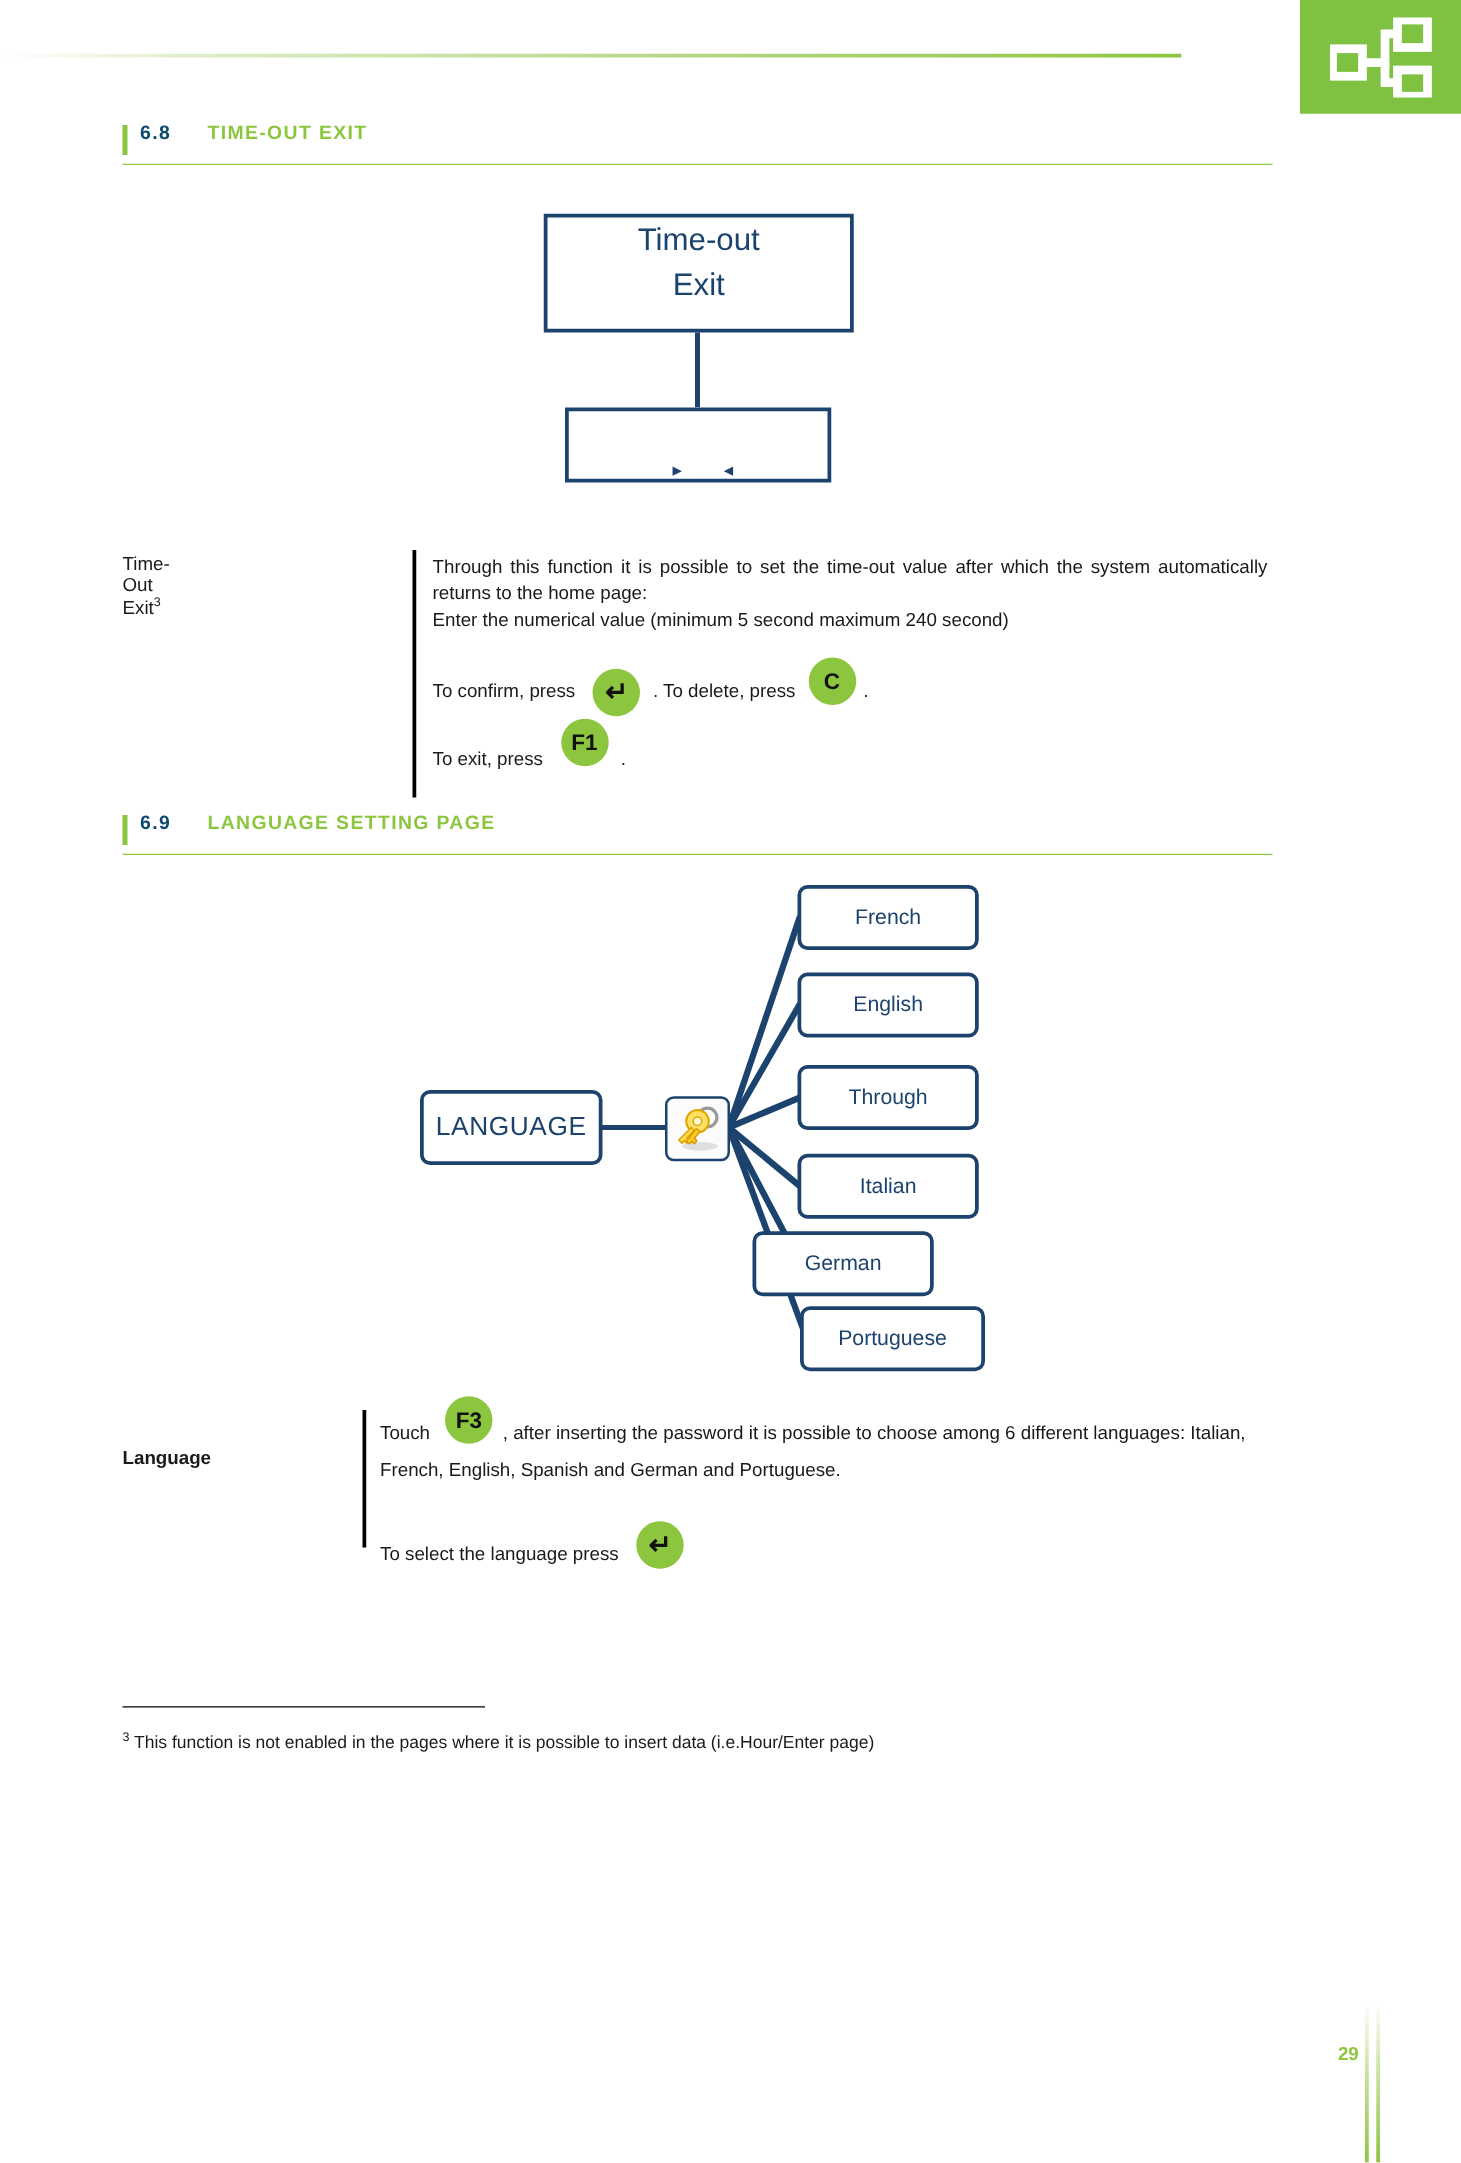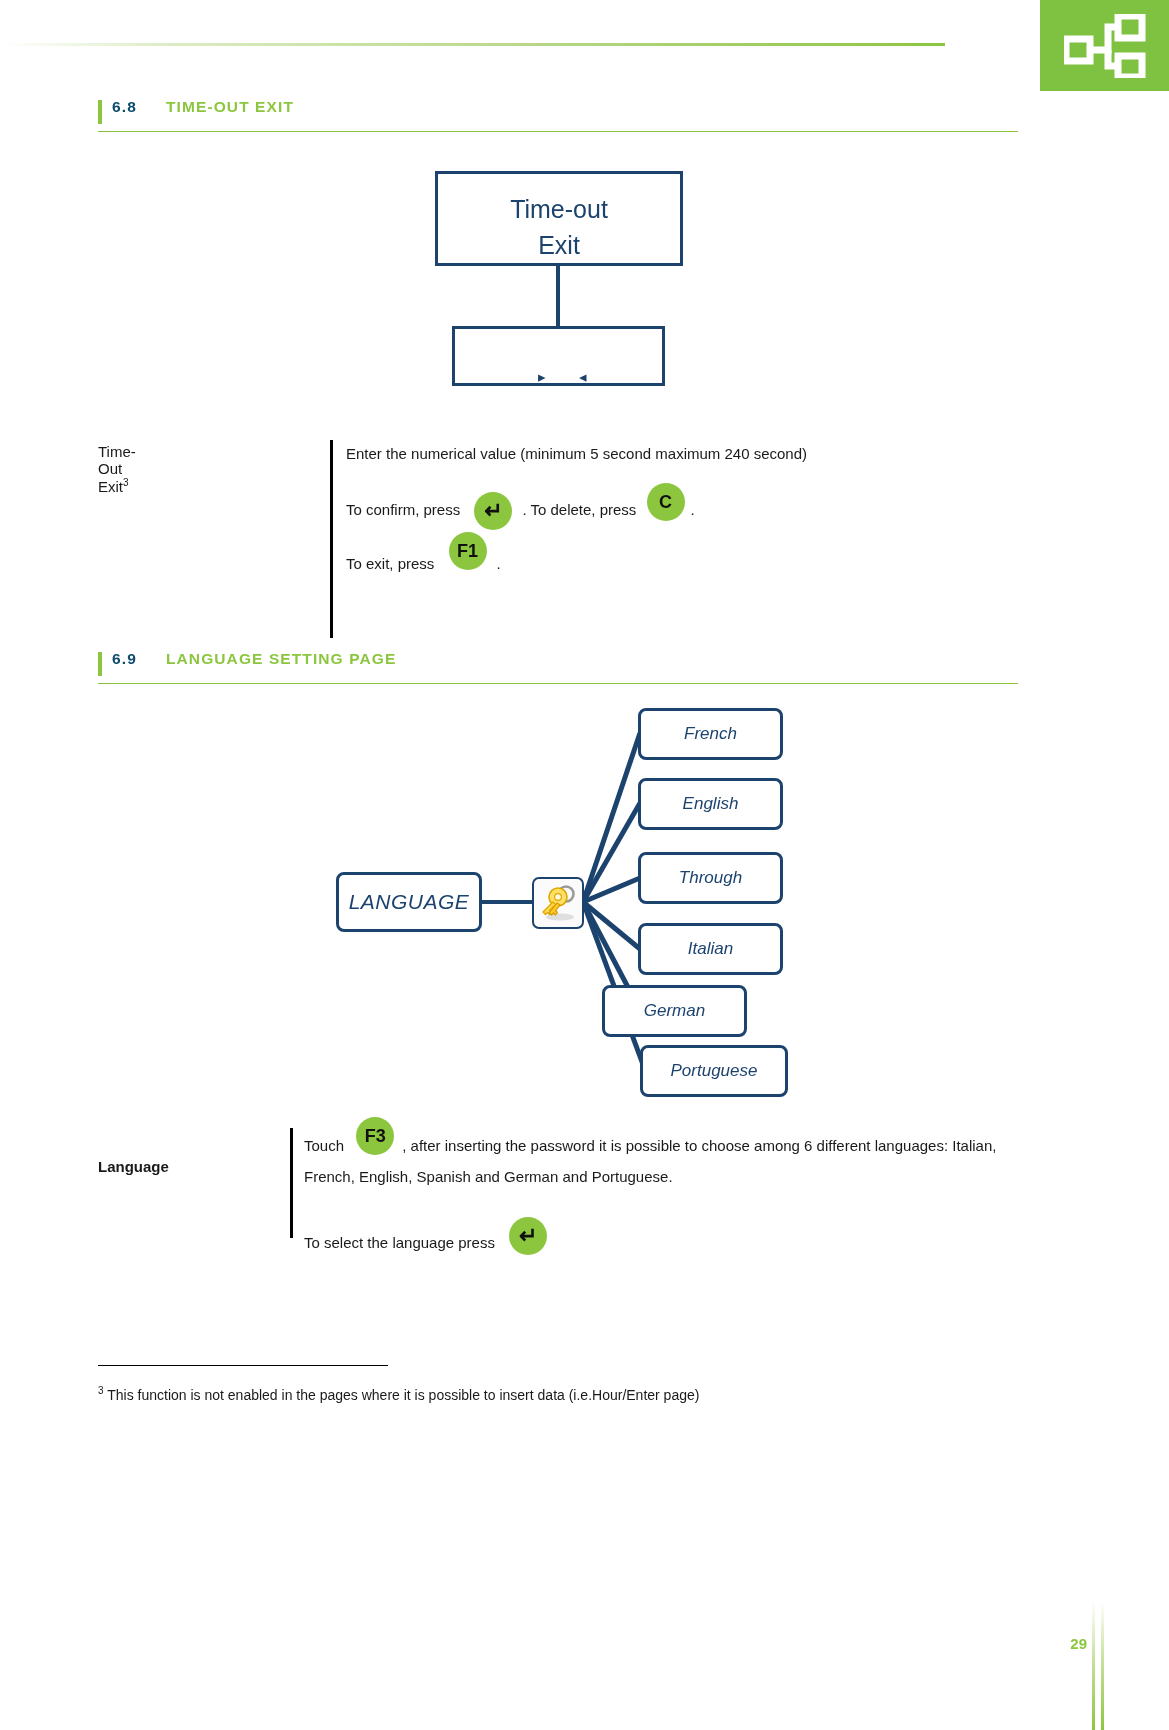--- a/index.html
+++ b/index.html
@@ -47,21 +47,21 @@
     position:absolute; left:0; bottom:-2px; width:920px; height:1.5px; background:#8cc63f;
   }
 
   
   .diag1 { position:absolute; left:0; top:160px; width:1169px; height:250px; }
   .nodebox {
     position:absolute;
     border:3.5px solid #1c436e;
     background:#ffffff;
     color:#1c436e;
-    display:flex; align-items:flex-end; justify-content:center;
+    display:flex; align-items:flex-start; justify-content:center;
     font-size:25px;
   }
   .nodebox .stack { text-align:center; line-height:1.45; }
   .connector { position:absolute; background:#1c436e; }
 
   .arrow-glyph {
     position:absolute; color:#1c436e; font-size:15px; line-height:1;
   }
 
   
@@ -93,21 +93,20 @@
   .keypill.small-ty { top:-9px; }
 
   
   .langmap { position:absolute; left:0; top:700px; width:1169px; height:420px; }
   .rbox {
     position:absolute;
     border:3.5px solid #1c436e; border-radius:8px;
     background:#ffffff; color:#1c436e;
     display:flex; align-items:center; justify-content:center;
     font-size:17px;
-    font-style:italic;
   }
   .rbox.main { font-size:21px; letter-spacing:0.5px; }
   .keyicon {
     position:absolute;
     border:2.5px solid #1c436e; border-radius:7px;
     background:#fbfbfb;
     display:flex; align-items:center; justify-content:center;
     overflow:hidden;
   }
 
@@ -171,20 +170,21 @@
 </div>
 
 <div class="descblock">
   <div class="desc-label" style="top:443px;">
     <span>Time-Out Exit</span><sup>3</sup>
   </div>
 
   <div class="desc-divider" style="left:330px; top:440px; height:198px;"></div>
 
   <div class="desc-body" style="left:346px; top:443px; width:668px;">
+    <p class="justified">Through this function it is possible to set the time-out  value after which the system automatically returns to the home page:</p>
     <p>Enter the numerical value (minimum 5 second maximum 240 second)</p>
     <p style="margin-top:28px;">
       <span>To confirm, press</span>
       <span class="keypill enter" style="margin:0 10px;">↵</span><span>. To delete, press</span>
       <span class="keypill small-ty" style="margin:0 6px;">C</span><span>.</span>
     </p>
     <p style="margin-top:16px;">
       <span>To exit, press</span>
       <span class="keypill small-ty" style="margin:0 10px; top:-14px;">F1</span><span>.</span>
     </p>

